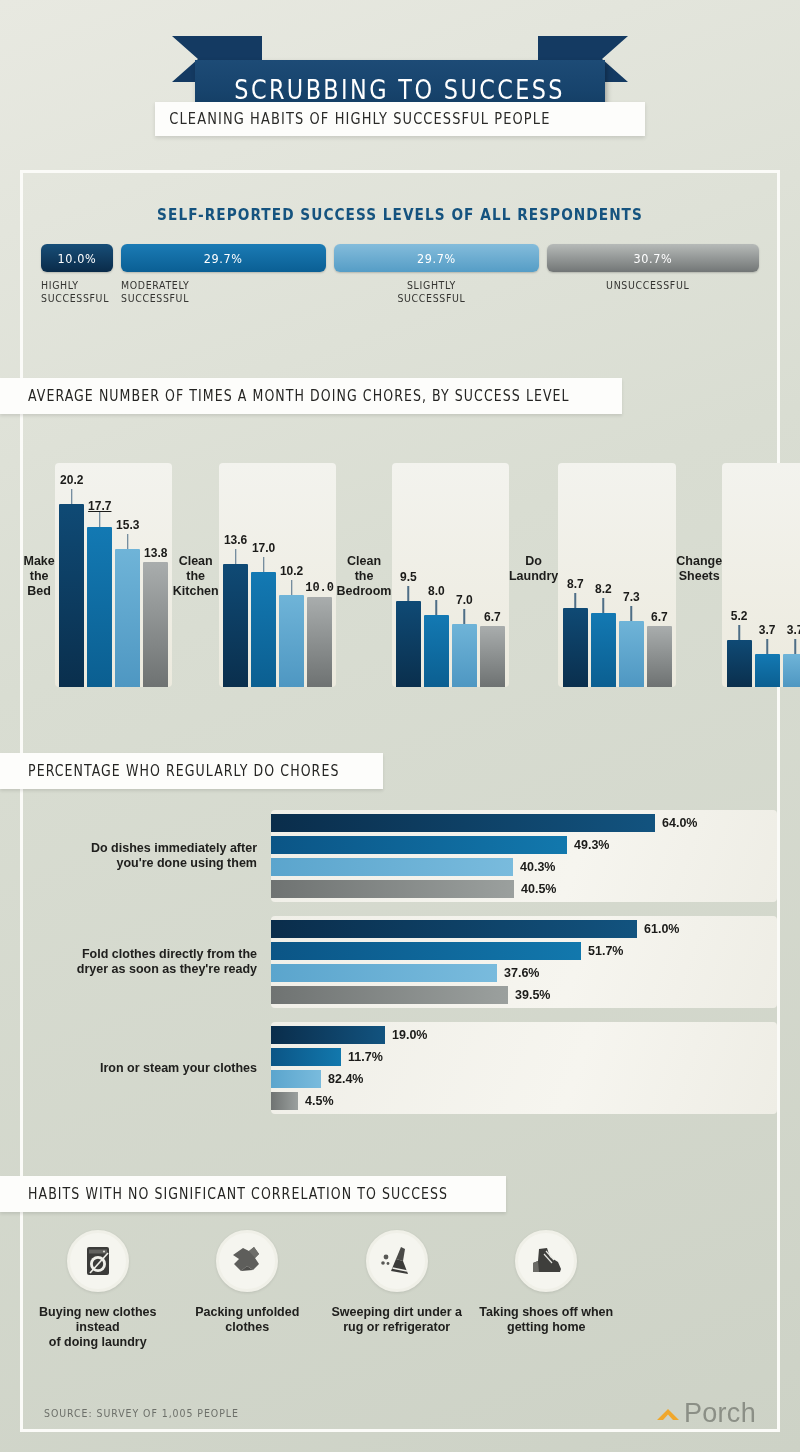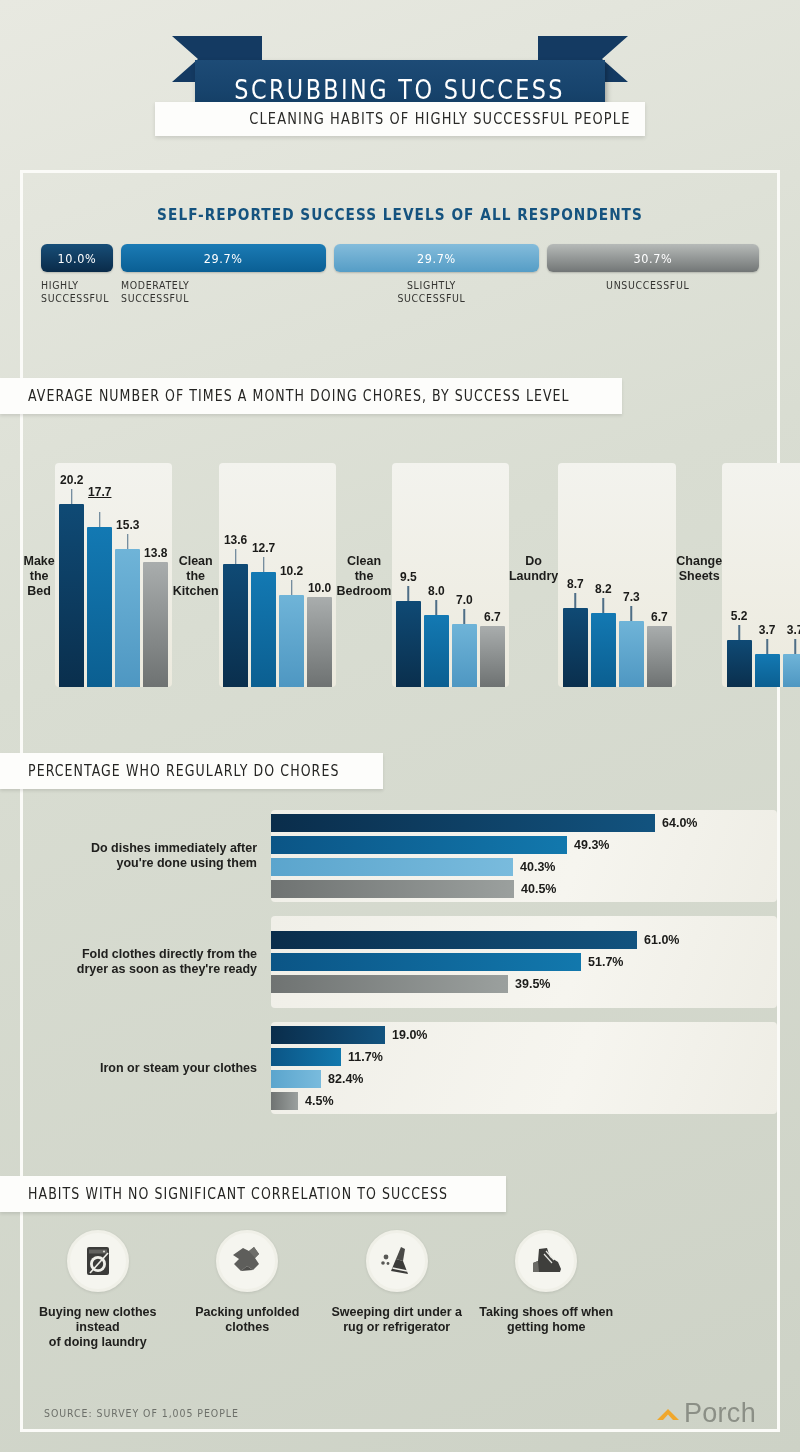--- a/index.html
+++ b/index.html
@@ -25,21 +25,21 @@
     box-shadow: 2px 3px 5px rgba(0,0,0,.28);
     display: flex; align-items: center; justify-content: center;
   }
   .ribbon-title {
     color: #fff; font-size: 27px; letter-spacing: 2.6px; font-weight: 400;
     font-family: "DejaVu Sans Condensed","Liberation Sans", sans-serif;
     transform: scaleX(.92);
   }
   .subtitle-band {
     position: absolute; left: 155px; top: 102px; width: 490px; height: 34px;
-    background: #fdfdfb; display: flex; align-items: center; justify-content: flex-end;
+    background: #fdfdfb; display: flex; align-items: center; justify-content: flex-start;
     box-shadow: 0 2px 4px rgba(0,0,0,.12);
   }
   .subtitle-band span {
     font-size: 15.5px; letter-spacing: 1.2px; color: #2a2a28;
     font-family: "DejaVu Sans Condensed","Liberation Sans", sans-serif;
     transform: scaleX(.93);
   }
 
   
   .frame {
@@ -206,21 +206,21 @@
     <div class="chores-grid" id="chores-grid">
         <div class="chore-col">
           <div class="chore-title">Make<br>the Bed</div>
           <div class="chore-panel">
             <div class="bar-unit">
               <div class="bar-val" style="bottom: 200px;">20.2</div>
               <div class="whisk" style="height: 15px; bottom: 183px;"></div>
               <div class="bar c-dark" style="height: 183px;"></div>
             </div>
             <div class="bar-unit">
-              <div class="bar-val" style="bottom: 188px; text-decoration: underline;">17.7</div>
+              <div class="bar-val" style="bottom: 174px; text-decoration: underline;">17.7</div>
               <div class="whisk" style="height: 15px; bottom: 160px;"></div>
               <div class="bar c-mid" style="height: 160px;"></div>
             </div>
             <div class="bar-unit">
               <div class="bar-val" style="bottom: 155px;">15.3</div>
               <div class="whisk" style="height: 15px; bottom: 138px;"></div>
               <div class="bar c-lite" style="height: 138px;"></div>
             </div>
             <div class="bar-unit">
               <div class="bar-val" style="bottom: 127px;">13.8</div>
@@ -230,31 +230,31 @@
         </div>
         <div class="chore-col">
           <div class="chore-title">Clean<br>the Kitchen</div>
           <div class="chore-panel">
             <div class="bar-unit">
               <div class="bar-val" style="bottom: 140px;">13.6</div>
               <div class="whisk" style="height: 15px; bottom: 123px;"></div>
               <div class="bar c-dark" style="height: 123px;"></div>
             </div>
             <div class="bar-unit">
-              <div class="bar-val" style="bottom: 132px;">12.7</div>
+              <div class="bar-val" style="bottom: 132px;">17.0</div>
               <div class="whisk" style="height: 15px; bottom: 115px;"></div>
               <div class="bar c-mid" style="height: 115px;"></div>
             </div>
             <div class="bar-unit">
               <div class="bar-val" style="bottom: 109px;">10.2</div>
               <div class="whisk" style="height: 15px; bottom: 92px;"></div>
               <div class="bar c-lite" style="height: 92px;"></div>
             </div>
             <div class="bar-unit">
-              <div class="bar-val" style="bottom: 92px;">10.0</div>
+              <div class="bar-val" style="bottom: 92px; font-family: Liberation Mono, monospace;">10.0</div>
               <div class="bar c-gray" style="height: 90px;"></div>
             </div>
           </div>
         </div>
         <div class="chore-col">
           <div class="chore-title">Clean the<br>Bedroom</div>
           <div class="chore-panel">
             <div class="bar-unit">
               <div class="bar-val" style="bottom: 103px;">9.5</div>
               <div class="whisk" style="height: 15px; bottom: 86px;"></div>
@@ -375,20 +375,24 @@
       <div class="pct-group">
         <div class="pct-label">Fold clothes directly from the<br>dryer as soon as they're ready</div>
         <div class="pct-panel">
           <div class="pct-row">
             <div class="pct-bar p-dark" style="width: 366px;"></div>
             <div class="pct-num">61.0%</div>
           </div>
           <div class="pct-row">
             <div class="pct-bar p-mid" style="width: 310px;"></div>
             <div class="pct-num">51.7%</div>
+          </div>
+          <div class="pct-row">
+            <div class="pct-bar p-lite" style="width: 226px;"></div>
+            <div class="pct-num">37.6%</div>
           </div>
           <div class="pct-row">
             <div class="pct-bar p-gray" style="width: 237px;"></div>
             <div class="pct-num">39.5%</div>
           </div>
         </div>
       </div>
       <div class="pct-group">
         <div class="pct-label">Iron or steam your clothes</div>
         <div class="pct-panel">

